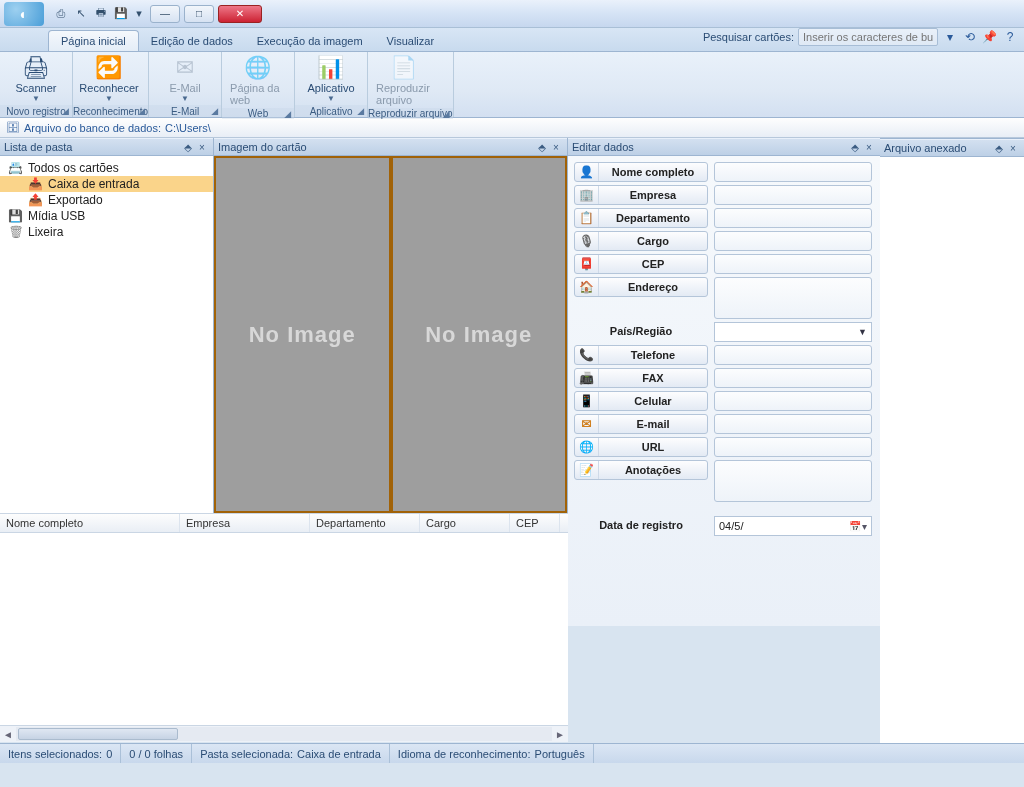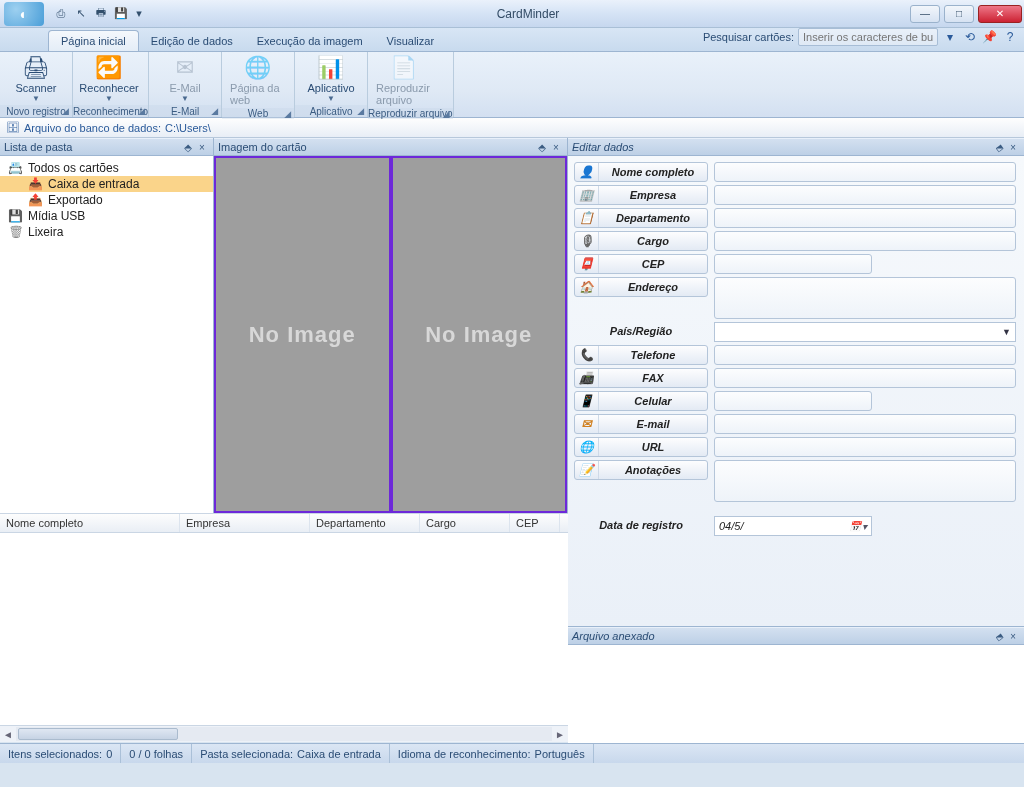--- a/index.html
+++ b/index.html
@@ -40,33 +40,33 @@
 
 
 .panel-hdr { height: 18px; background: linear-gradient(to bottom, #d3e0f0, #bdd0e6); border-top: 1px solid #e8f0fa; border-bottom: 1px solid #9db5d1; display: flex; align-items: center; padding: 0 4px; font-size: 11px; color: #2a4c74; }
 .panel-hdr .spacer { flex: 1; }
 .panel-hdr .hbtn { width: 14px; text-align: center; font-size: 10px; color: #3b5c82; cursor: pointer; }
 
 
 .workarea { display: flex; height: 605px; }
 .left-col { width: 214px; display: flex; flex-direction: column; border-right: 1px solid #9db5d1; }
 .mid-col { width: 354px; display: flex; flex-direction: column; border-right: 1px solid #9db5d1; }
-.right-col { flex: 1; display: flex; flex-direction: column; font-style: italic; }
+.right-col { flex: 1; display: flex; flex-direction: row; }
 
 
 .tree { flex: 1; background: #fff; padding: 4px 0; font-size: 12px; color: #222; overflow: auto; }
 .tree-item { display: flex; align-items: center; padding: 1px 4px 1px 8px; gap: 4px; cursor: pointer; }
 .tree-item.child { padding-left: 28px; }
 .tree-item.selected { background: #fad48a; }
 .tree-ico { width: 16px; height: 14px; display: inline-flex; align-items: center; justify-content: center; font-size: 12px; }
 .ic-cards { color: #4aa04a; } .ic-inbox { color: #c85088; } .ic-export { color: #5070c0; }
 .ic-usb { color: #3a80c0; } .ic-trash { color: #888; }
 
 
-.card-image-area { flex: 1; background: #6d28d9; display: flex; gap: 4px; padding: 2px; }
+.card-image-area { flex: 1; background: #a16207; display: flex; gap: 4px; padding: 2px; }
 .img-slot { flex: 1; background: #9e9e9e; display: flex; align-items: center; justify-content: center; color: #d8d8d8; font-size: 22px; font-weight: bold; letter-spacing: 1px; }
 
 
 .bottom-list { height: 230px; }
 .list-hdr { display: flex; height: 20px; background: linear-gradient(to bottom, #fdfdfd, #e9eef5); border-top: 1px solid #cad6e4; border-bottom: 1px solid #cad6e4; font-size: 11px; color: #333; }
 .list-hdr div { padding: 3px 6px; border-right: 1px solid #dce4ee; }
 .list-body { background: #fff; height: 192px; }
 .hscroll { height: 17px; background: #eef2f8; border-top: 1px solid #cad6e4; display: flex; align-items: center; }
 .hscroll .arrow { width: 16px; text-align: center; font-size: 10px; color: #667; }
 .hscroll .track { flex: 1; height: 14px; background: #e5eaf2; position: relative; }
@@ -110,21 +110,20 @@
 
 <div class="titlebar">
   <div class="app-menu">◐</div>
   <div class="qat" id="qat">
       <span class="qat-btn">⎙</span>
       <span class="qat-btn">↖</span>
       <span class="qat-btn">🖶</span>
       <span class="qat-btn">💾</span>
     </div>
   <span class="qat-btn">▾</span>
-  <div class="title-text">CardMinder</div>
   <div class="win-btns">
     <div class="win-btn">—</div>
     <div class="win-btn">□</div>
     <div class="win-btn close">✕</div>
   </div>
 </div>
 
 <div class="ribbon-tabs" id="ribbon-tabs">
   <div class="ribbon-tab active">Página inicial</div>
     <div class="ribbon-tab">Edição de dados</div>

